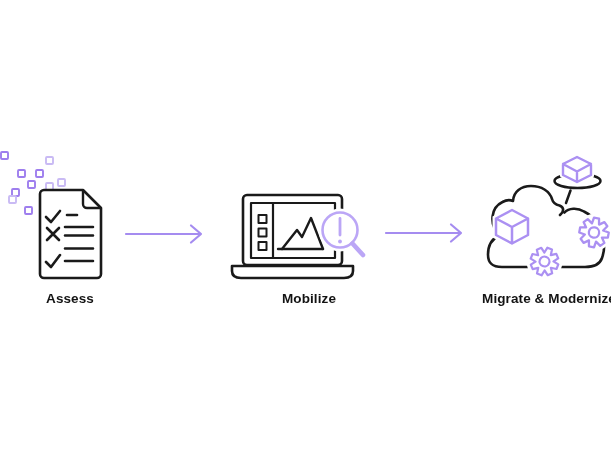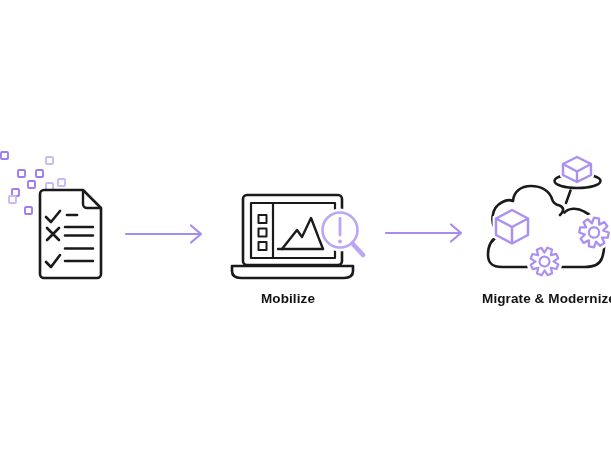--- a/index.html
+++ b/index.html
@@ -148,16 +148,17 @@
       <g transform="rotate(22) scale(0.88)">
         <path class="pw" stroke-width="2.5" d="M 15.8,-2.8 L 15.8,2.8 L 9.4,3.9 L 13.1,9.2 L 9.2,13.1 L 3.9,9.4
              L 2.8,15.8 L -2.8,15.8 L -3.9,9.4 L -9.2,13.1 L -13.1,9.2 L -9.4,3.9
              L -15.8,2.8 L -15.8,-2.8 L -9.4,-3.9 L -13.1,-9.2 L -9.2,-13.1 L -3.9,-9.4
              L -2.8,-15.8 L 2.8,-15.8 L 3.9,-9.4 L 9.2,-13.1 L 13.1,-9.2 L 9.4,-3.9 Z"></path>
         <circle class="p" stroke-width="2.5" r="5.6"></circle>
       </g>
     </g>
   </svg>
 
-  <div class="stage-label" style="left:238px;width:100px">Mobilize</div>
+  <div class="stage-label" style="left:20px;width:100px">Assess</div>
+  <div class="stage-label" style="left:259px;width:100px">Mobilize</div>
   <div class="stage-label" style="left:469px;width:160px">Migrate &amp; Modernize</div>
 
 </div>
 
 </body></html>

